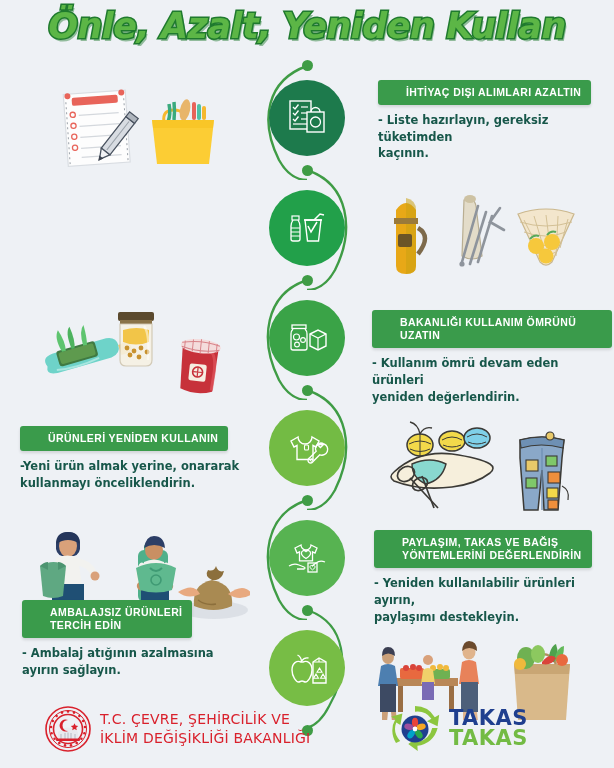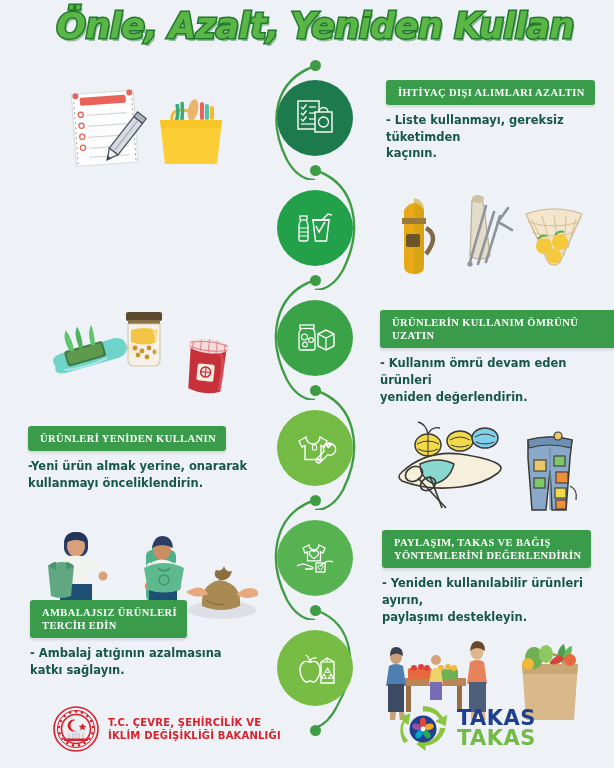--- a/index.html
+++ b/index.html
@@ -11,21 +11,20 @@
     font-family: "Liberation Sans", sans-serif;
     overflow: hidden;
     position: relative;
   }
 
   #page {
     position: relative;
     width: 566px;
     height: 768px;
     background: #eef1f5;
-    margin-left: 8px;
   }
 
   
   .title {
     position: absolute;
     top: 6px;
     left: 0;
     width: 614px;
     text-align: center;
     font-size: 35px;
@@ -79,25 +78,25 @@
   
   .block { position: absolute; }
 
   .badge {
     display: inline-block;
     background: #3a9b4b;
     color: #ffffff;
     font-weight: bold;
     font-size: 10.5px;
     letter-spacing: 0.4px;
-    padding: 6px 10px 6px 12px;
+    padding: 6px 10px 6px 28px;
     border-radius: 3px;
     line-height: 1.25;
     box-shadow: 0 2px 3px rgba(0,0,0,0.12);
-    font-family: Liberation Serif, serif;
+    font-family: Liberation Sans, sans-serif;
     white-space: pre-line;
   }
 
   .desc {
     margin-top: 7px;
     color: #17574a;
     font-weight: bold;
     font-size: 11.5px;
     line-height: 1.45;
     font-family: "DejaVu Sans", sans-serif;
@@ -114,22 +113,22 @@
   .footer-left {
     position: absolute;
     left: 45px;
     bottom: 16px;
     display: flex;
     align-items: center;
     gap: 9px;
   }
   .ministry-text {
     color: #d9212c;
-    font-weight: bold;
-    font-size: 10px;
+    font-weight: normal;
+    font-size: 14px;
     line-height: 1.35;
     letter-spacing: 0.2px;
     white-space: pre-line;
     font-family: "DejaVu Sans", sans-serif;
   }
 
   .footer-right {
     position: absolute;
     right: 38px;
     bottom: 14px;
@@ -245,21 +244,21 @@
         <path d="M17.5 17 q0-5 -4-7 M17.5 16 q3-4 7-3" fill="none" stroke="#fff" stroke-width="1.3"></path>
         <path d="M29 17 l6-4 l7 4 v21 h-13 z" fill="none" stroke="#fff" stroke-width="1.4"></path>
         <path d="M29 17 h13 M35 13 v4" fill="none" stroke="#fff" stroke-width="1.2"></path>
         <path d="M35.5 23 l2.5 4.3 h-5 z M32 29 l-2.4 4.2 h4.8 z M39 29 l2.4 4.2 h-4.8 z" fill="none" stroke="#fff" stroke-width="1.1"></path>
       </svg>
     </div>
   </div>
 
   <div class="block right" style="top:80px; left:378px; width:232px;">
     <div class="badge">İHTİYAÇ DIŞI ALIMLARI AZALTIN</div>
-    <div class="desc">- Liste kullanmayı, gereksiz tüketimden
+    <div class="desc">- Liste hazırlayın, gereksiz tüketimden
 kaçının.</div>
   </div>
   <div class="illo" style="top:82px; left:38px; width:200px; height:100px;">
     <svg width="200" height="100" viewBox="0 0 200 100">
       <g transform="rotate(-4 62 50)">
         <rect x="28" y="10" width="62" height="72" fill="#fdfdfd" stroke="#d9dde2" stroke-width="1.2"></rect>
         <rect x="36" y="14" width="46" height="8" rx="2" fill="#e8645a"></rect>
         <g fill="none" stroke="#d4d8dd" stroke-width="1.2">
           <line x1="42" y1="32" x2="82" y2="32"></line>
             <line x1="42" y1="43" x2="82" y2="43"></line>
@@ -337,21 +336,21 @@
         <circle cx="20" cy="38" r="8" fill="#f6c83c"></circle>
         <circle cx="36" cy="34" r="8" fill="#f6c83c"></circle>
         <circle cx="30" cy="48" r="7.5" fill="#f6c83c"></circle>
         <path d="M14 31 q4-5 9-3" stroke="#57a95a" stroke-width="2" fill="none"></path>
         <path d="M31 27 q4-5 9-3" stroke="#57a95a" stroke-width="2" fill="none"></path>
       </g>
     </svg>
   </div>
 
   <div class="block right" style="top:310px; left:372px; width:240px;">
-    <div class="badge">ÜRÜNLERİN KULLANIM ÖMRÜNÜ UZATIN</div>
+    <div class="badge">BAKANLIĞI KULLANIM ÖMRÜNÜ UZATIN</div>
     <div class="desc">- Kullanım ömrü devam eden ürünleri
  yeniden değerlendirin.</div>
   </div>
   <div class="illo" style="top:302px; left:32px; width:214px; height:110px;">
     <svg width="214" height="110" viewBox="0 0 214 110">
       <g transform="rotate(-16 60 60)">
         <path d="M16 52 q-4-10 8-11 h56 q10 1 10 10 q0 9 -10 10 h-56 q-12-1 -8-9 z" fill="#6ed3c9"></path>
         <path d="M90 51 q12-2 12 5 q0 7 -12 5 z" fill="#f5c244"></path>
         <rect x="28" y="40" width="40" height="16" rx="3" fill="#3f7a42"></rect>
         <rect x="30" y="42" width="36" height="12" rx="2" fill="#5e9a4e"></rect>
@@ -500,21 +499,21 @@
         <path d="M50 36 q16-12 24 0 q-12 8 -24 0 z" fill="#e8a97f"></path>
         <path d="M20 42 q8 6 18 4" stroke="#8c6f3c" stroke-width="1.5" fill="none"></path>
       </g>
     </svg>
   </div>
 
   <div class="block left" style="top:600px; left:22px; width:240px;">
     <div class="badge">AMBALAJSIZ ÜRÜNLERİ
 TERCİH EDİN</div>
     <div class="desc">- Ambalaj atığının azalmasına
- katkı sağlayın.</div>
+ ayırın sağlayın.</div>
   </div>
   <div class="illo" style="top:628px; left:372px; width:224px; height:92px;">
     <svg width="224" height="92" viewBox="0 0 224 92">
       <g>
         <rect x="22" y="50" width="64" height="8" fill="#b98757"></rect>
         <rect x="26" y="58" width="5" height="26" fill="#9a6e44"></rect>
         <rect x="77" y="58" width="5" height="26" fill="#9a6e44"></rect>
         <rect x="28" y="40" width="24" height="11" rx="2" fill="#e8693f"></rect>
         <rect x="56" y="41" width="22" height="10" rx="2" fill="#6fb152"></rect>
         <g fill="#d9443a">

